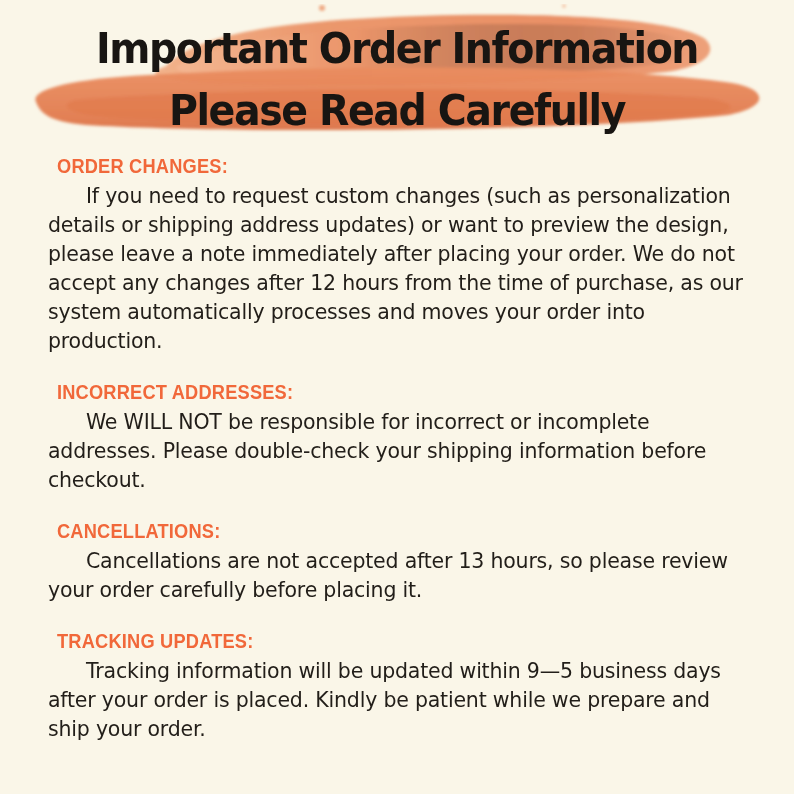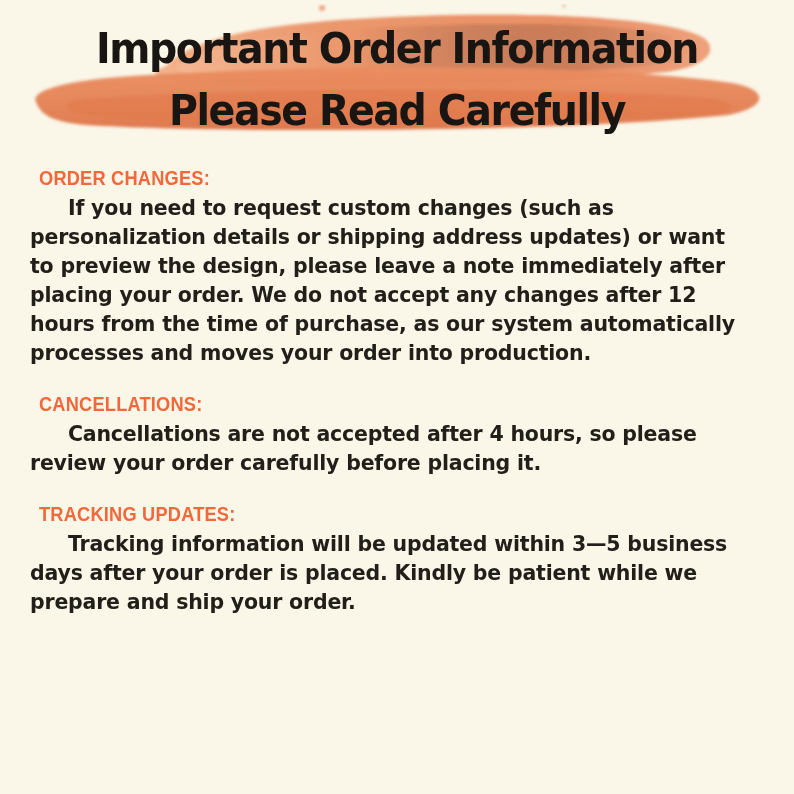--- a/index.html
+++ b/index.html
@@ -38,41 +38,39 @@
     font-weight: 700;
     font-size: 42px;
     letter-spacing: -1.5px;
     color: #181512;
     transform: scaleX(0.94);
   }
   .title-line.l1 { top: 24px; }
   .title-line.l2 { top: 86px; }
   
   .sections {
-    padding: 6px 46px 0 30px;
-    margin-top: 12px;
+    padding: 6px 46px 0 48px;
   }
   .section { margin-bottom: 26px; }
   .section-heading {
     font-family: "Liberation Sans", sans-serif;
     font-weight: 700;
     font-size: 19px;
     letter-spacing: 0.2px;
     color: #f1683a;
     margin: 0 0 4px 9px;
     transform: scale(0.96, 1.06);
     transform-origin: left center;
   }
   .section-body {
     font-size: 20.5px;
     line-height: 29px;
     text-indent: 38px;
     letter-spacing: -0.2px;
     color: #221e19;
-    font-weight: bold;
   }
 </style>
 </head>
 <body>
 
 <div class="page">
 
   <div class="title-block">
     <svg class="brush" viewBox="0 0 762 136" aria-hidden="true">
       <defs>
@@ -119,26 +117,30 @@
     <div class="title-line l2">Please Read Carefully</div>
   </div>
 
   <div class="sections">
 
     <div class="section">
       <div class="section-heading">ORDER CHANGES:</div>
       <div class="section-body">If you need to request custom changes (such as personalization details or shipping address updates) or want to preview the design, please leave a note immediately after placing your order. We do not accept any changes after 12 hours from the time of purchase, as our system automatically processes and moves your order into production.</div>
     </div>
 
+    <div class="section">
+      <div class="section-heading">INCORRECT ADDRESSES:</div>
+      <div class="section-body">We WILL NOT be responsible for incorrect or incomplete addresses. Please double-check your shipping information before checkout.</div>
+    </div>
 
     <div class="section">
       <div class="section-heading">CANCELLATIONS:</div>
-      <div class="section-body">Cancellations are not accepted after 4 hours, so please review your order carefully before placing it.</div>
+      <div class="section-body">Cancellations are not accepted after 13 hours, so please review your order carefully before placing it.</div>
     </div>
 
     <div class="section">
       <div class="section-heading">TRACKING UPDATES:</div>
-      <div class="section-body">Tracking information will be updated within 3—5 business days after your order is placed. Kindly be patient while we prepare and ship your order.</div>
+      <div class="section-body">Tracking information will be updated within 9—5 business days after your order is placed. Kindly be patient while we prepare and ship your order.</div>
     </div>
 
 
   </div>
 </div>
 
 </body></html>

